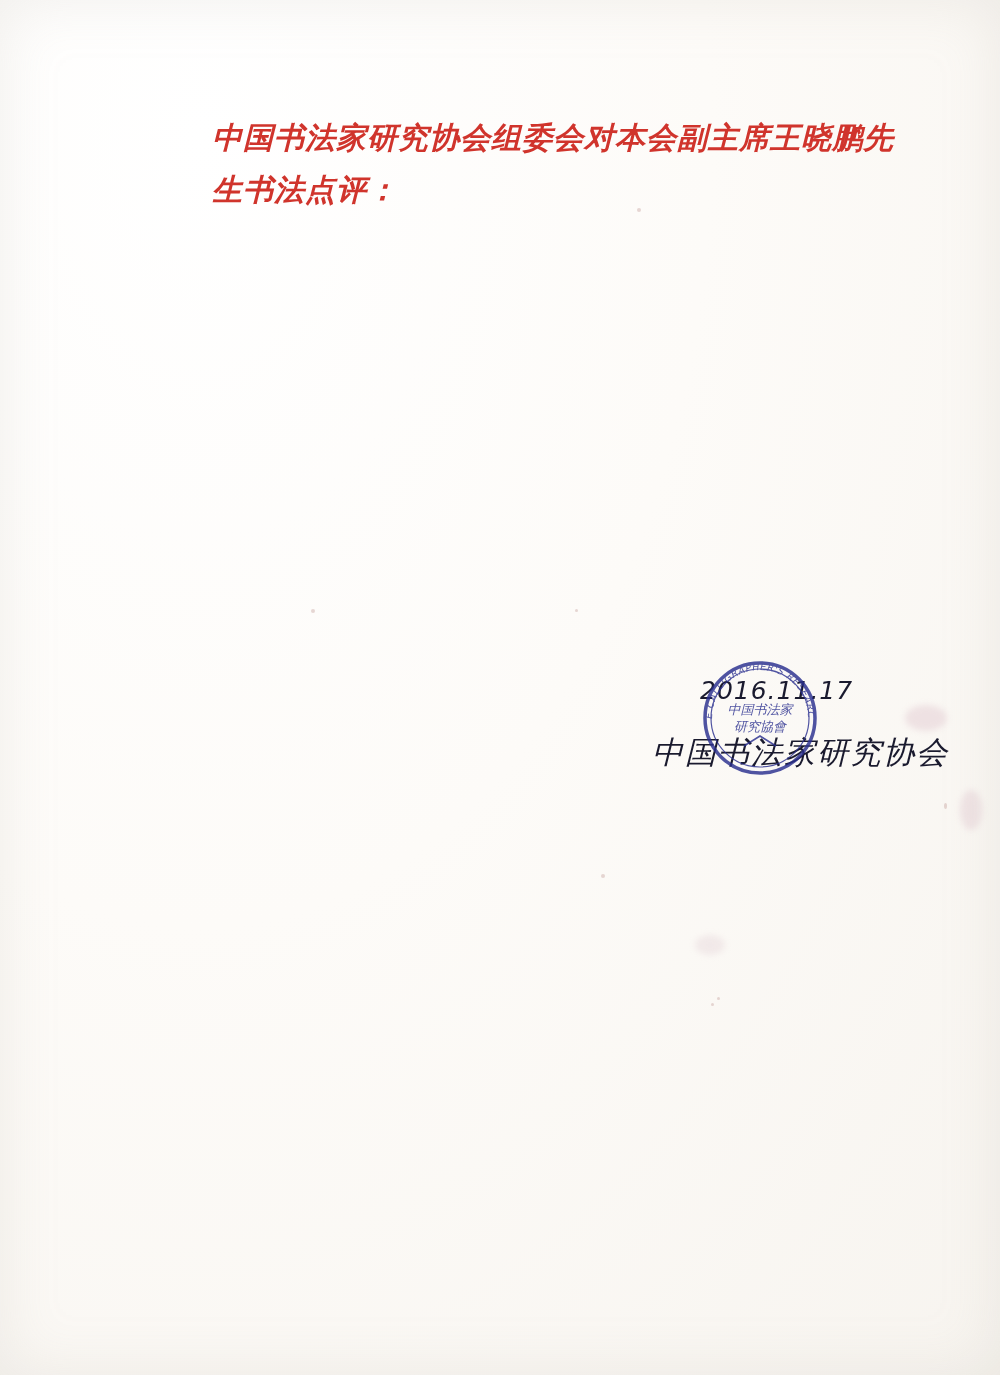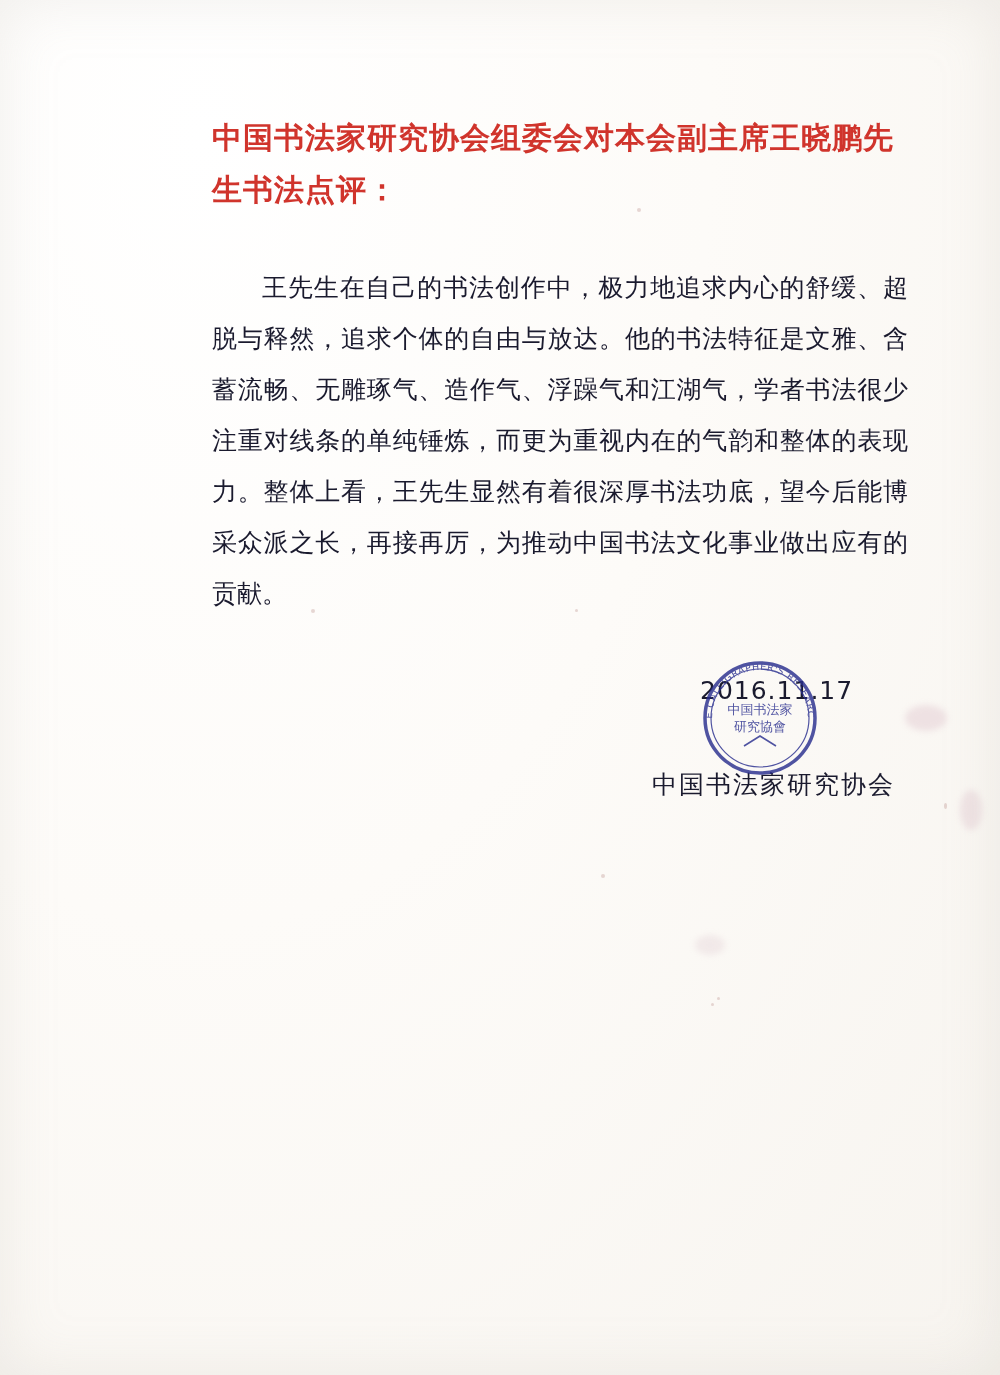--- a/index.html
+++ b/index.html
@@ -9,20 +9,21 @@
   }
   body {
     font-family: "DejaVu Sans", "Liberation Sans", sans-serif;
   }
   .page {
     position: relative;
     width: 1000px;
     height: 1375px;
     background: #86efac;
     overflow: hidden;
+    font-style: italic;
   }
   
   .paper-tint {
     position: absolute;
     inset: 0;
     background:
       radial-gradient(ellipse at 20% 10%, #ffffff 0%, #fdfbf8 45%, #f7f4ef 100%);
     pointer-events: none;
   }
   .edge-shadow {
@@ -59,23 +60,23 @@
     position: absolute;
     left: 700px;
     top: 676px;
     color: #1a1a2e;
     font-size: 25px;
     letter-spacing: 1px;
   }
   .sign-org {
     position: absolute;
     left: 652px;
-    top: 768px;
+    top: 732px;
     color: #1a1a2e;
-    font-size: 25px;
+    font-size: 31px;
     letter-spacing: 2px;
   }
   
   .seal {
     position: absolute;
     left: 700px;
     top: 658px;
     width: 120px;
     height: 120px;
     opacity: 0.82;
@@ -100,21 +101,20 @@
 </style>
 </head>
 <body>
 
 <div class="page">
 
   <div class="paper-tint"></div>
 
   <div class="doc-title">中国书法家研究协会组委会对本会副主席王晓鹏先生书法点评：</div>
 
-  <div class="doc-body">王先生在自己的书法创作中，极力地追求内心的舒缓、超脱与释然，追求个体的自由与放达。他的书法特征是文雅、含蓄流畅、无雕琢气、造作气、浮躁气和江湖气，学者书法很少注重对线条的单纯锤炼，而更为重视内在的气韵和整体的表现力。整体上看，王先生显然有着很深厚书法功底，望今后能博采众派之长，再接再厉，为推动中国书法文化事业做出应有的贡献。</div>
 
   <div class="sign-date">2016.11.17</div>
 
   <div class="sign-org">中国书法家研究协会</div>
 
   <div class="seal">
     <svg width="120" height="120" viewBox="0 0 120 120" aria-hidden="true">
       <defs>
         <path id="sealArcTop" d="M 12,60 A 48,48 0 0 1 108,60"></path>
         <path id="sealArcBottom" d="M 16,60 A 44,44 0 0 0 104,60"></path>

